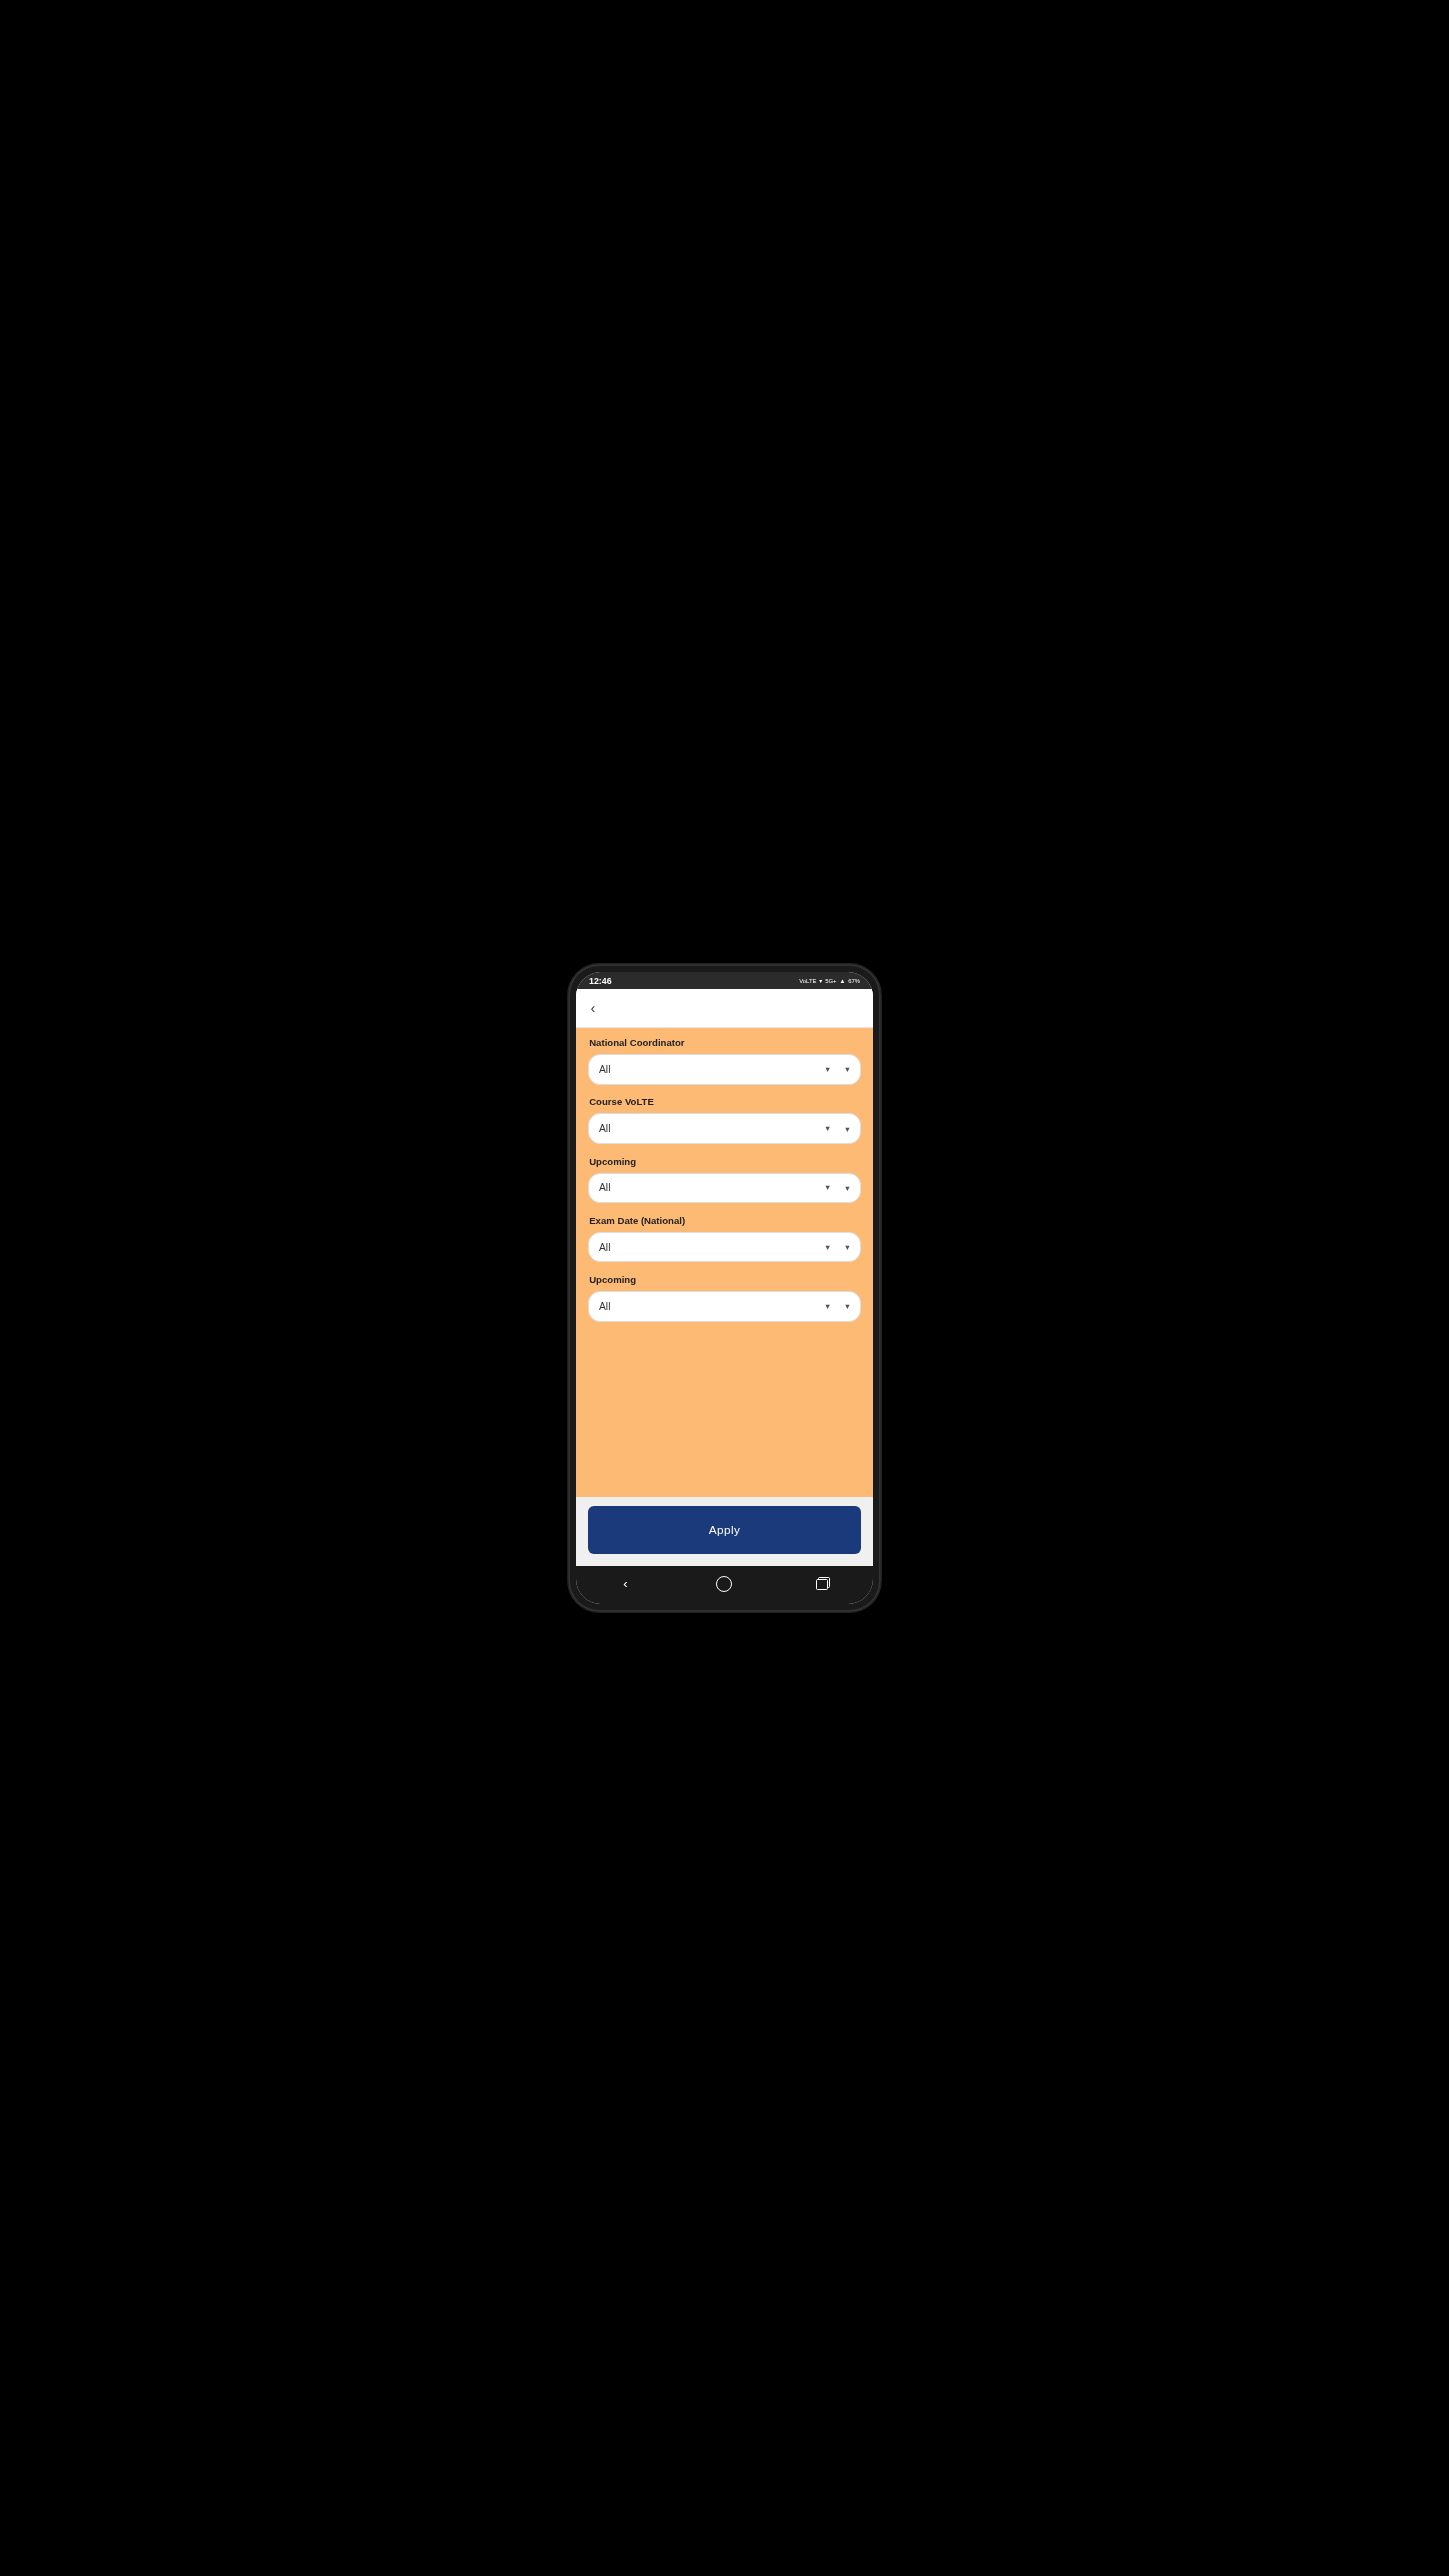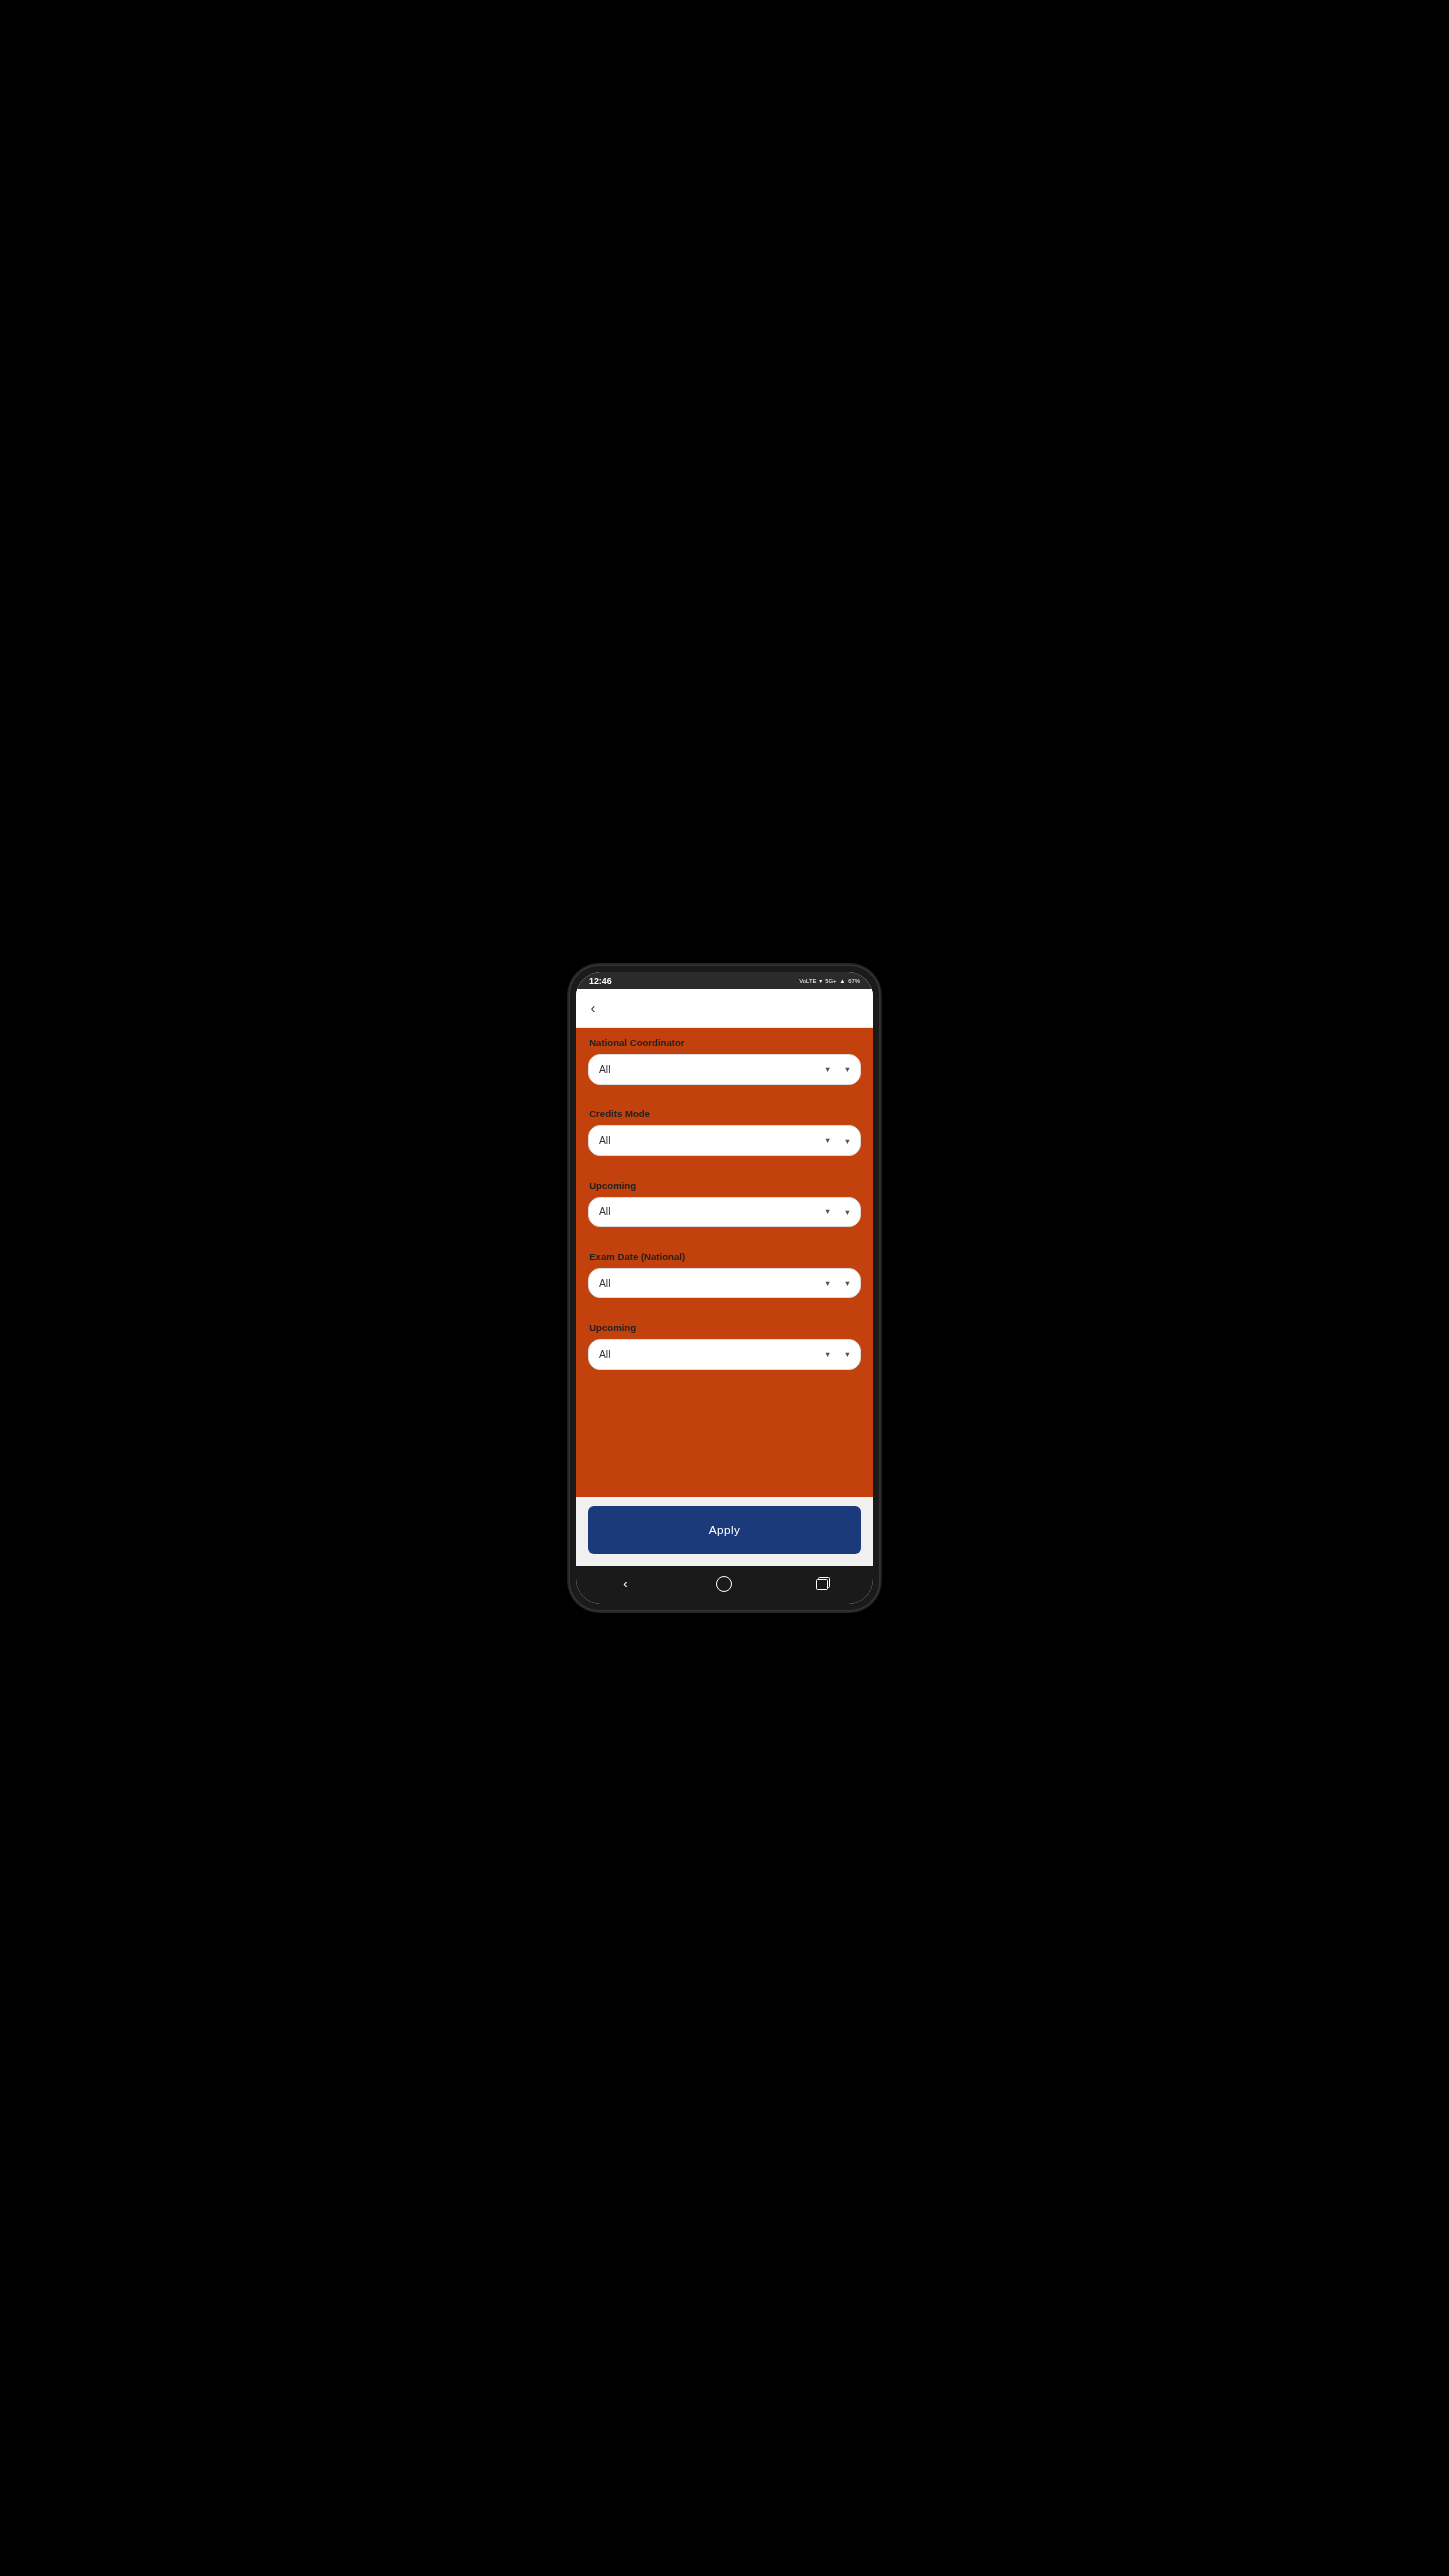--- a/index.html
+++ b/index.html
@@ -90,26 +90,26 @@
       font-size: 14.7px;
       color: #333;
       cursor: pointer;
       padding: 2.9px;
       line-height: 1;
     }
 
     
     .main-area {
       flex: 1;
-      background: #c2410c;
+      background: #fdba74;
       overflow-y: auto;
       padding: 8.8px 11.8px;
       display: flex;
       flex-direction: column;
-      gap: 12px;
+      gap: 0;
     }
 
     .filter-section {
       margin-bottom: 11.8px;
     }
 
     .filter-label {
       font-size: 9.6px;
       font-weight: 600;
       color: #222;
@@ -234,21 +234,21 @@
           <div class="filter-label">National Coordinator</div>
           <div class="select-wrapper">
             <div class="select-display">
               <span>All</span>
               <span class="dropdown-arrow">▼</span>
             </div>
           </div>
         </div>
 
         <div class="filter-section">
-          <div class="filter-label">Credits Mode</div>
+          <div class="filter-label">Course VoLTE</div>
           <div class="select-wrapper">
             <div class="select-display">
               <span>All</span>
               <span class="dropdown-arrow">▼</span>
             </div>
           </div>
         </div>
 
         <div class="filter-section">
           <div class="filter-label">Upcoming</div>

